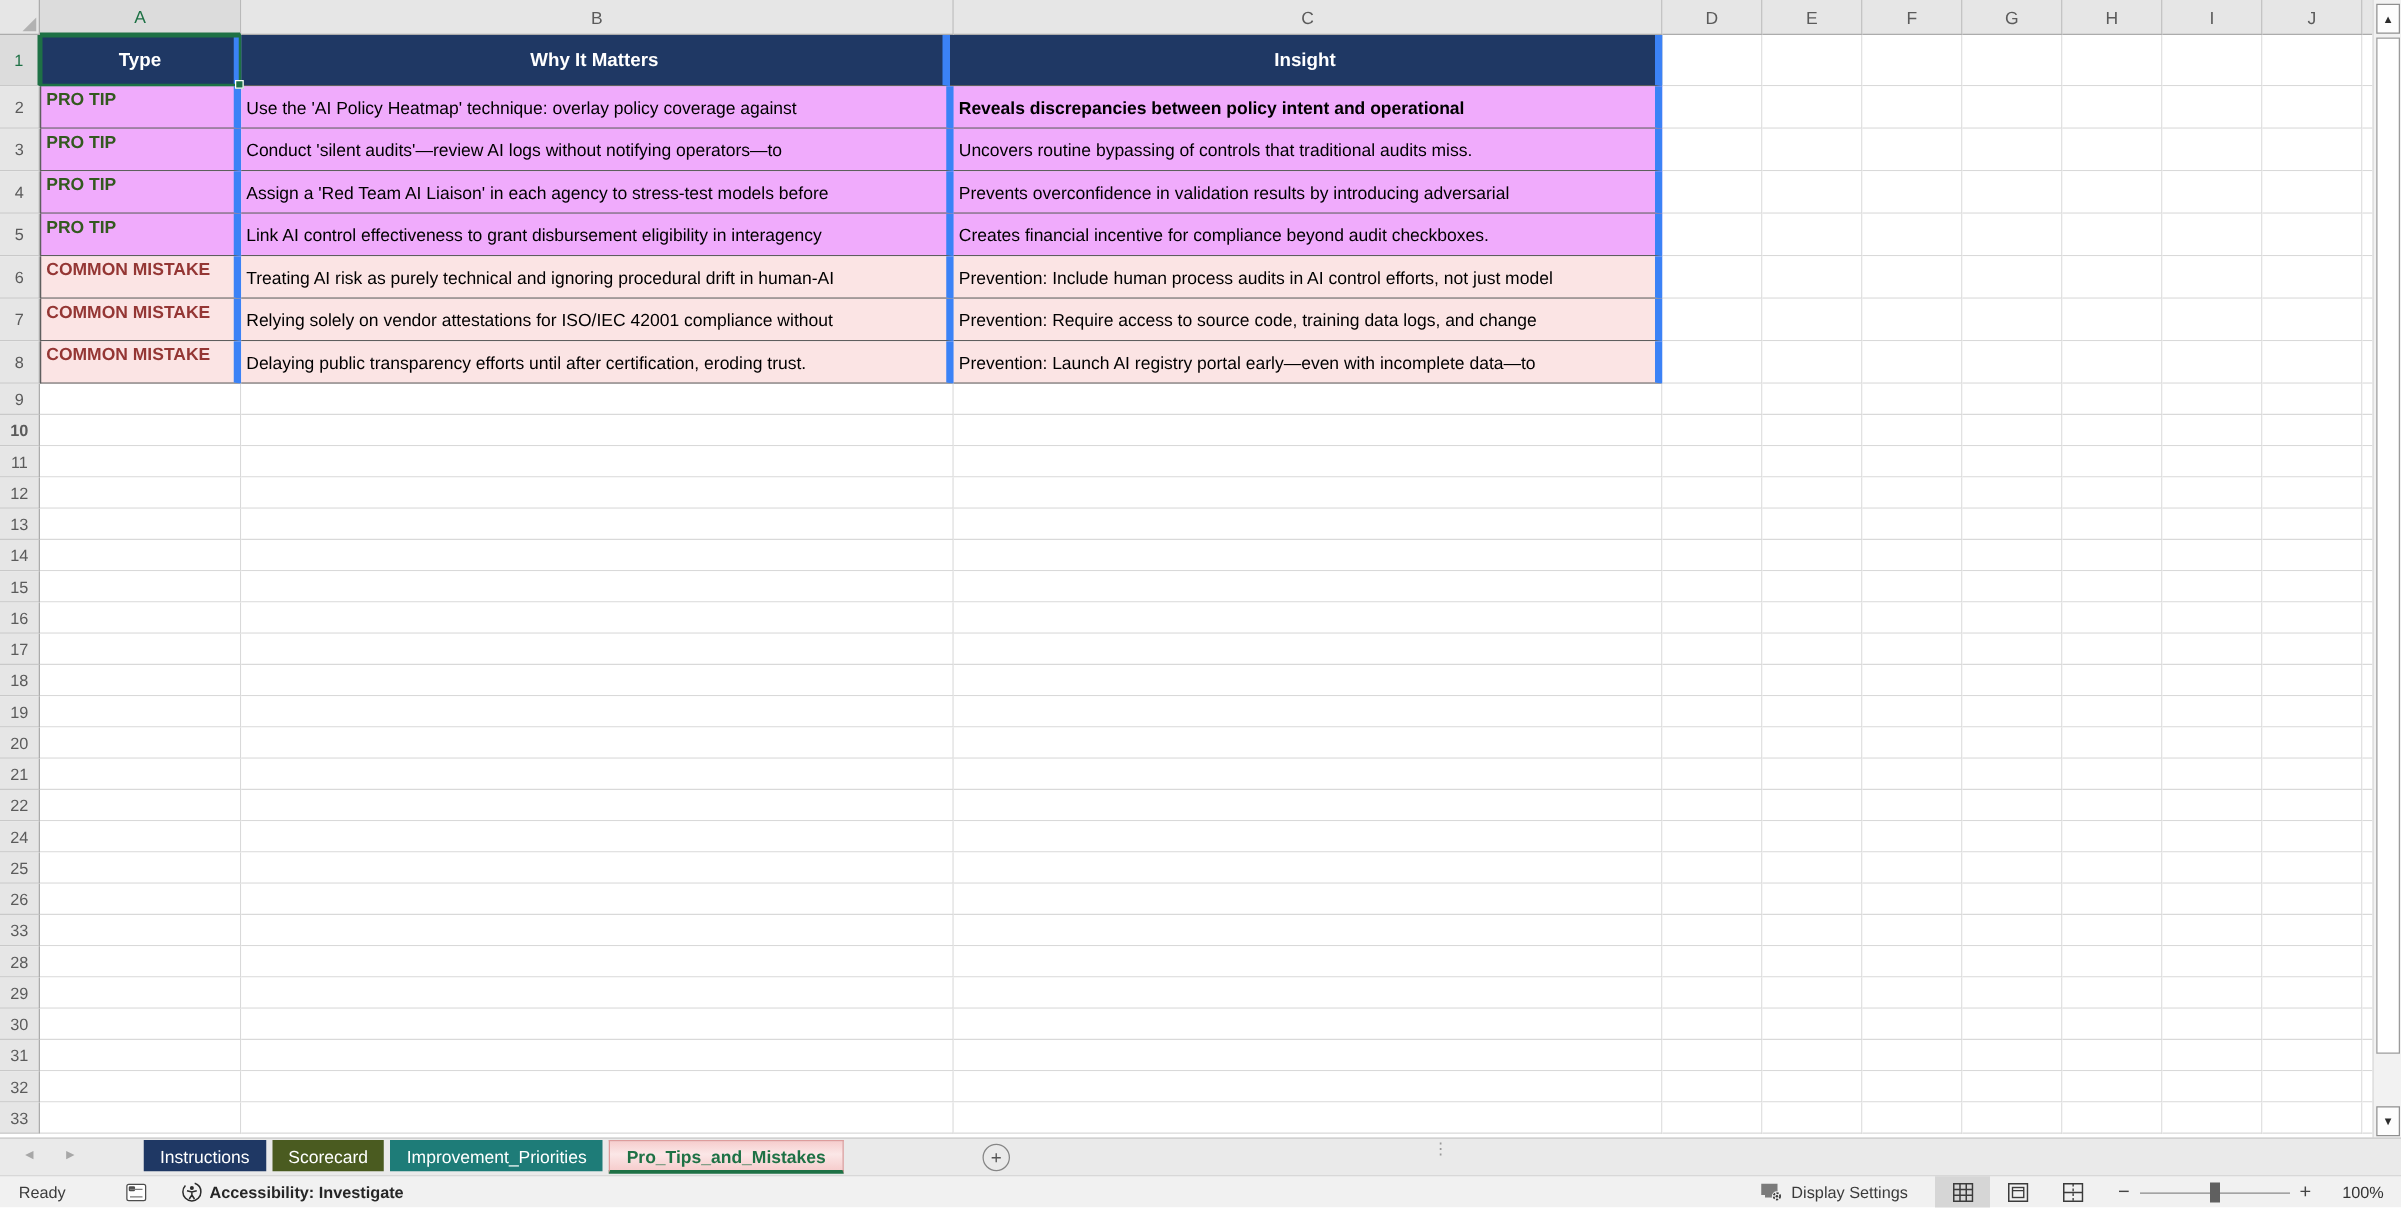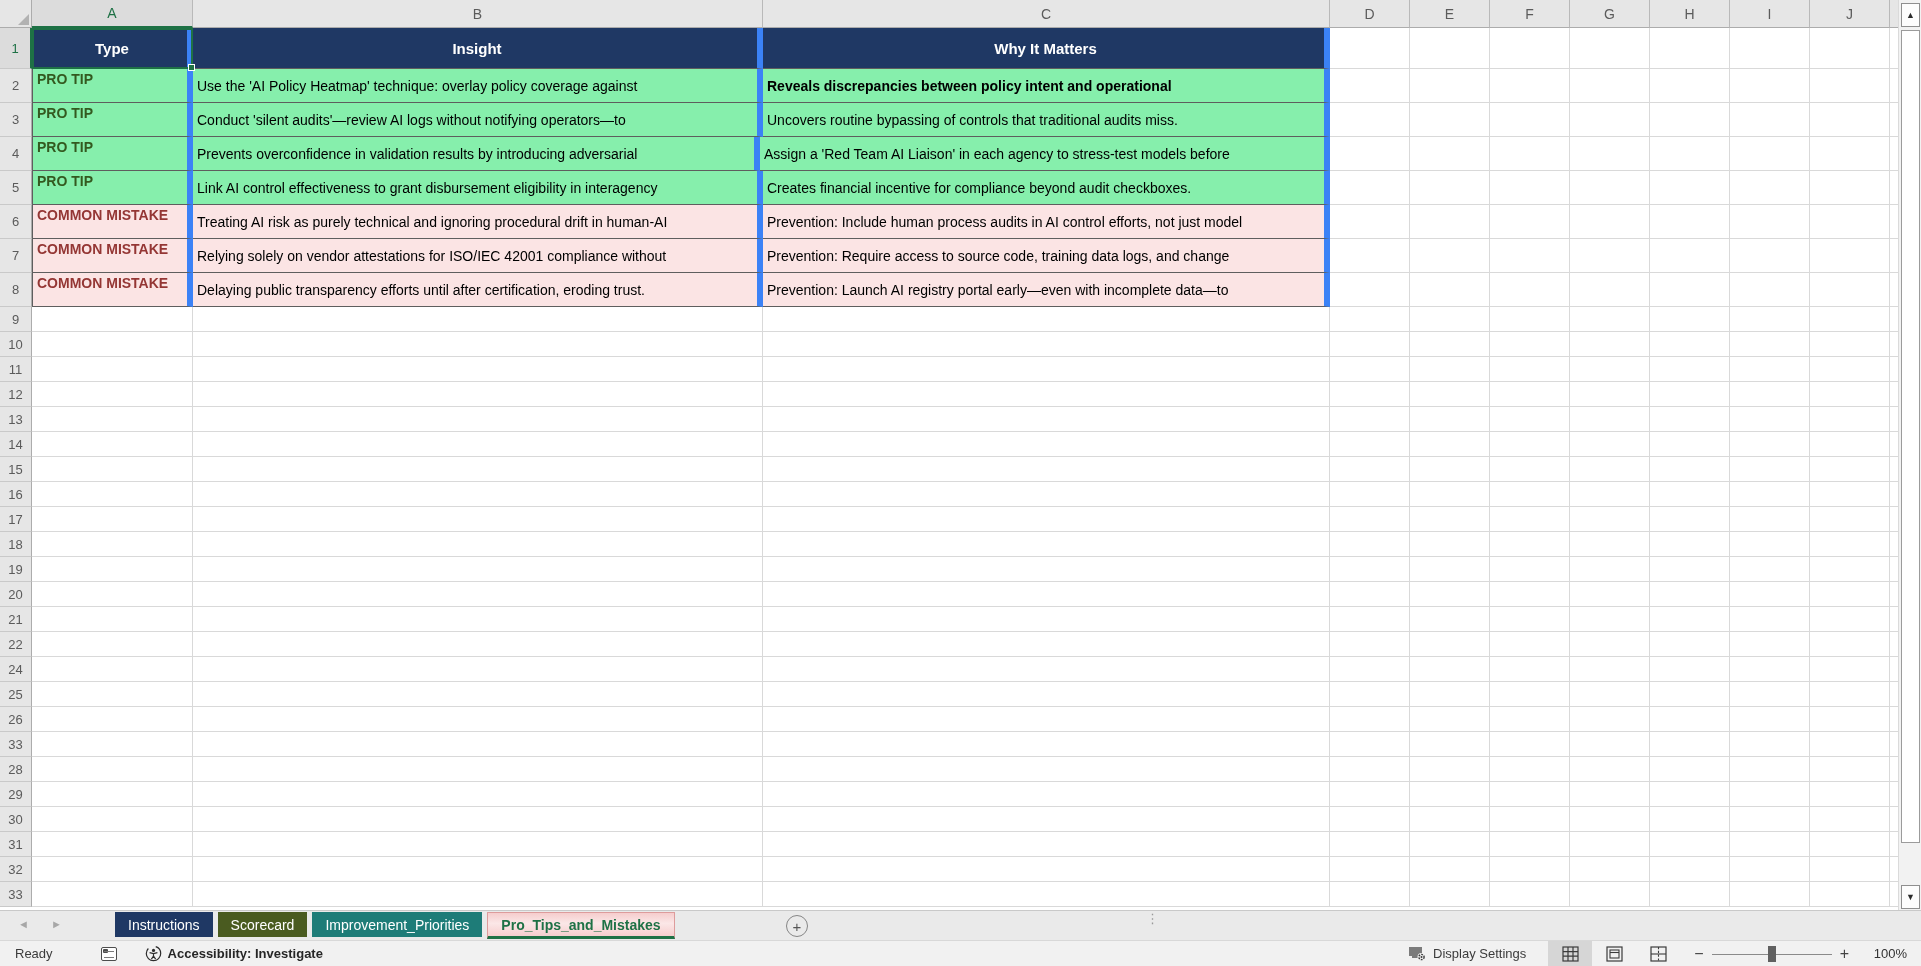--- a/index.html
+++ b/index.html
@@ -25,21 +25,21 @@
           border-right:1px solid #ACACAC; border-bottom:1px solid #C9C9C9; }
   .rowh.selected { background:#DCDCDC; color:#1E7145; border-right:2px solid #1E7145; }
 
   .cell { flex:none; overflow:hidden; white-space:nowrap; background:#fff;
           border-right:1px solid #D9D9D9; border-bottom:1px solid #D9D9D9;
           display:flex; align-items:center; font-size:14px; color:#000; }
   .cell.hdr { background:#1F3864; color:#fff; font-weight:700; font-size:15px; justify-content:center;
               border-right:1px solid #15274A; border-bottom:1px solid #3A3A3A; }
   .cell.tbl { border-right:6px solid #3b82f6; border-bottom:1px solid #5E5E5E; padding-left:4px; }
   .cell.colA { border-left:1px solid #5E5E5E; }
-  .cell.tip  { background:#86efac; }
+  .cell.tip  { background:#f0abfc; }
   .cell.mistake { background:#FBE4E4; }
   .cell.typecell { font-weight:700; align-items:flex-start; padding-top:2px; }
   .cell.typecell.tip { color:#33591F; }
   .cell.typecell.mistake { color:#943634; }
 
   
   .selbox { position:absolute; left:32px; top:28px; width:161px; height:41px;
             border:2px solid #1E7145; pointer-events:none; z-index:5; }
   .selbox .handle { position:absolute; right:-4px; bottom:-4px; width:7px; height:7px;
                     background:#1E7145; border:1px solid #fff; }
@@ -104,22 +104,22 @@
         <div class="colh" style="width: 80px;">G</div>
         <div class="colh" style="width: 80px;">H</div>
         <div class="colh" style="width: 80px;">I</div>
         <div class="colh" style="width: 80px;">J</div>
         <div class="colh" style="width: 9px;"></div>
       </div>
     <div class="gridbody">
         <div class="grow" style="height: 41px;">
           <div class="rowh selected" style="height: 41px;">1</div>
           <div class="cell hdr tbl colA" style="width: 161px; height: 41px;">Type</div>
+          <div class="cell hdr tbl" style="width: 567px; height: 41px;">Why It Matters</div>
           <div class="cell hdr tbl" style="width: 570px; height: 41px;">Insight</div>
-          <div class="cell hdr tbl" style="width: 567px; height: 41px;">Why It Matters</div>
           <div class="cell" style="width: 80px; height: 41px;"></div>
           <div class="cell" style="width: 80px; height: 41px;"></div>
           <div class="cell" style="width: 80px; height: 41px;"></div>
           <div class="cell" style="width: 80px; height: 41px;"></div>
           <div class="cell" style="width: 80px; height: 41px;"></div>
           <div class="cell" style="width: 80px; height: 41px;"></div>
           <div class="cell" style="width: 80px; height: 41px;"></div>
           <div class="cell" style="width: 9px; height: 41px;"></div>
         </div>
         <div class="grow" style="height: 34px;">
@@ -146,22 +146,22 @@
           <div class="cell" style="width: 80px; height: 34px;"></div>
           <div class="cell" style="width: 80px; height: 34px;"></div>
           <div class="cell" style="width: 80px; height: 34px;"></div>
           <div class="cell" style="width: 80px; height: 34px;"></div>
           <div class="cell" style="width: 80px; height: 34px;"></div>
           <div class="cell" style="width: 9px; height: 34px;"></div>
         </div>
         <div class="grow" style="height: 34px;">
           <div class="rowh" style="height: 34px;">4</div>
           <div class="cell tbl tip colA typecell" style="width: 161px; height: 34px;">PRO TIP</div>
+          <div class="cell tbl tip" style="width: 570px; height: 34px;">Assign a 'Red Team AI Liaison' in each agency to stress-test models before</div>
           <div class="cell tbl tip" style="width: 567px; height: 34px;">Prevents overconfidence in validation results by introducing adversarial</div>
-          <div class="cell tbl tip" style="width: 570px; height: 34px;">Assign a 'Red Team AI Liaison' in each agency to stress-test models before</div>
           <div class="cell" style="width: 80px; height: 34px;"></div>
           <div class="cell" style="width: 80px; height: 34px;"></div>
           <div class="cell" style="width: 80px; height: 34px;"></div>
           <div class="cell" style="width: 80px; height: 34px;"></div>
           <div class="cell" style="width: 80px; height: 34px;"></div>
           <div class="cell" style="width: 80px; height: 34px;"></div>
           <div class="cell" style="width: 80px; height: 34px;"></div>
           <div class="cell" style="width: 9px; height: 34px;"></div>
         </div>
         <div class="grow" style="height: 34px;">
@@ -227,21 +227,21 @@
           <div class="cell" style="width: 567px; height: 25px;"></div>
           <div class="cell" style="width: 80px; height: 25px;"></div>
           <div class="cell" style="width: 80px; height: 25px;"></div>
           <div class="cell" style="width: 80px; height: 25px;"></div>
           <div class="cell" style="width: 80px; height: 25px;"></div>
           <div class="cell" style="width: 80px; height: 25px;"></div>
           <div class="cell" style="width: 80px; height: 25px;"></div>
           <div class="cell" style="width: 80px; height: 25px;"></div>
           <div class="cell" style="width: 9px; height: 25px;"></div>
         </div>
-        <div class="grow" style="height: 25px;">
+        <div class="grow" style="height: 25px; font-weight: bold;">
           <div class="rowh" style="height: 25px;">10</div>
           <div class="cell" style="width: 161px; height: 25px;"></div>
           <div class="cell" style="width: 570px; height: 25px;"></div>
           <div class="cell" style="width: 567px; height: 25px;"></div>
           <div class="cell" style="width: 80px; height: 25px;"></div>
           <div class="cell" style="width: 80px; height: 25px;"></div>
           <div class="cell" style="width: 80px; height: 25px;"></div>
           <div class="cell" style="width: 80px; height: 25px;"></div>
           <div class="cell" style="width: 80px; height: 25px;"></div>
           <div class="cell" style="width: 80px; height: 25px;"></div>

